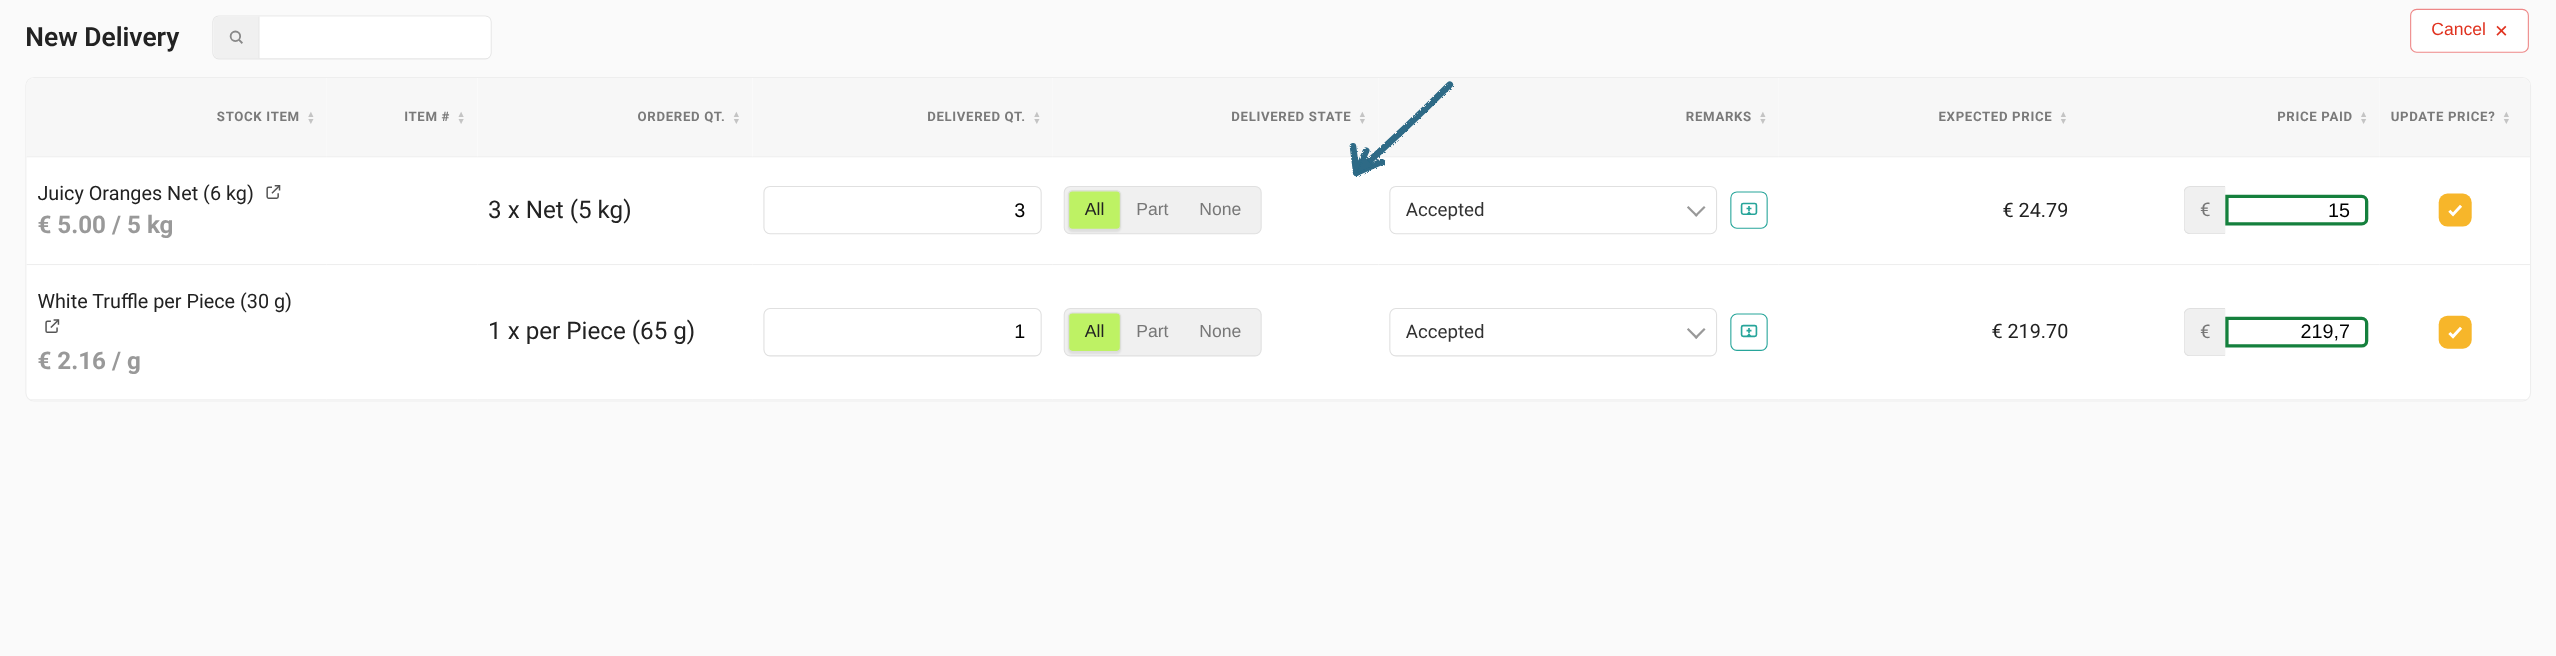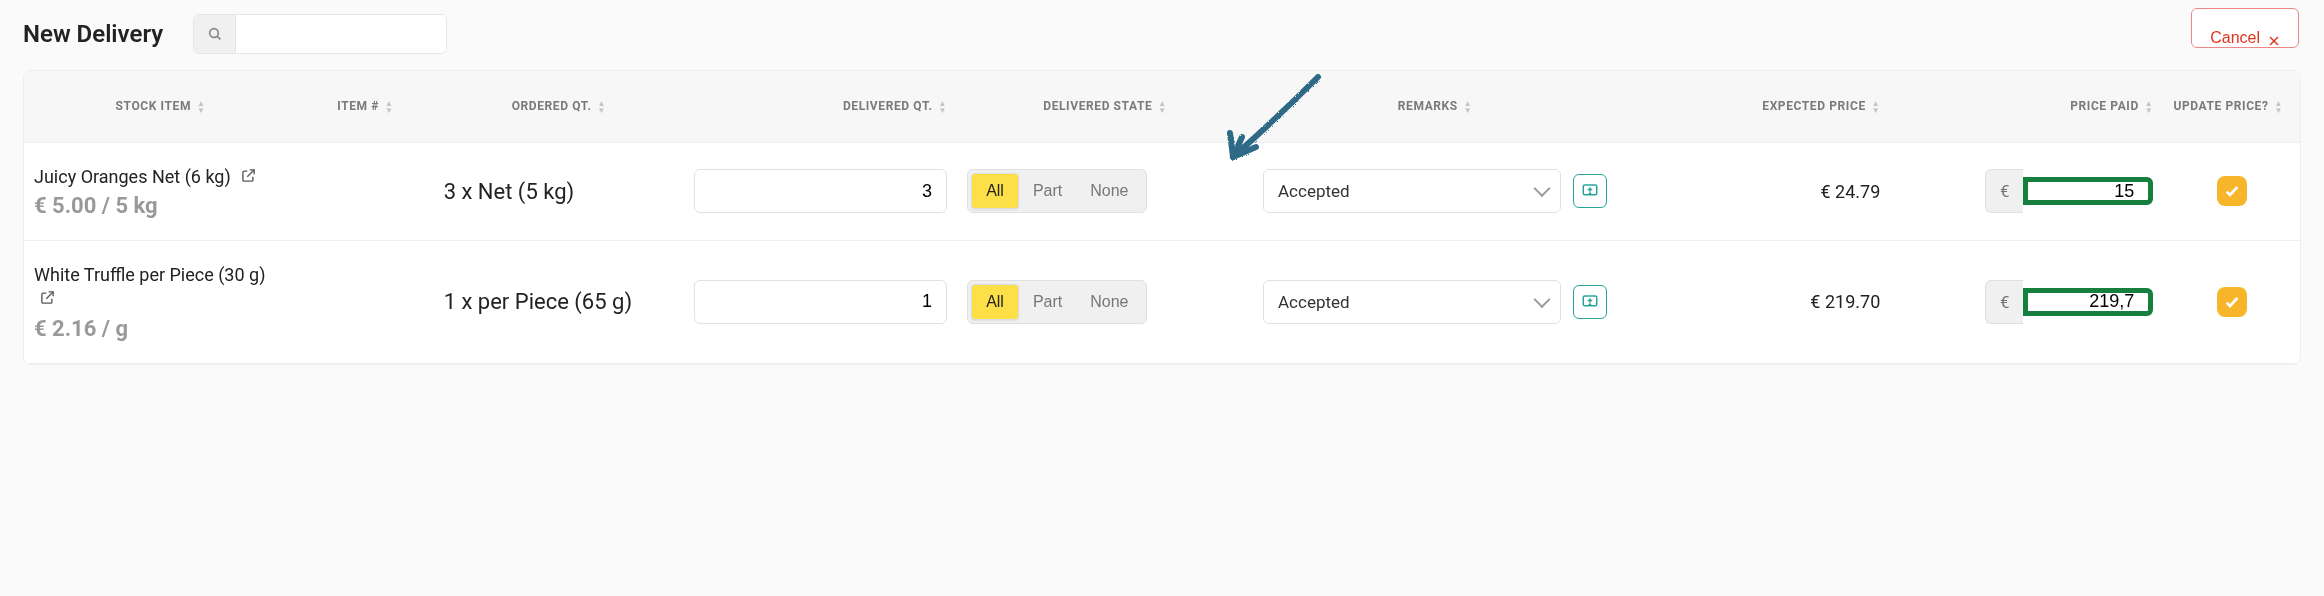--- a/index.html
+++ b/index.html
@@ -57,21 +57,21 @@
     top: 0;
     height: 40px;
     padding: 0 18px;
     border: 1px solid #e88;
     background: #fff;
     color: #e03320;
     border-radius: 6px;
     font-size: 16px;
     font-weight: 500;
     display: flex;
-    align-items: flex-end;
+    align-items: center;
     gap: 8px;
     cursor: pointer;
   }
 
   .table-card {
     border: 1px solid #eee;
     border-radius: 8px;
     background: #fff;
     overflow: hidden;
   }
@@ -81,21 +81,21 @@
     table-layout: fixed;
   }
   thead th {
     background: #f7f7f7;
     color: #7a7a7a;
     font-size: 12px;
     font-weight: 700;
     letter-spacing: 0.6px;
     text-transform: uppercase;
     padding: 28px 10px;
-    text-align: center;
+    text-align: right;
     position: relative;
     border-bottom: 1px solid #eee;
   }
   thead th.right { text-align: right; }
   thead th.center { text-align: left; }
   .sort-icon {
     display: inline-flex;
     flex-direction: column;
     margin-left: 6px;
     line-height: 0;
@@ -154,21 +154,21 @@
   .seg-btn {
     border: none;
     background: transparent;
     padding: 8px 14px;
     font-size: 16px;
     color: #777;
     cursor: pointer;
     border-radius: 4px;
   }
   .seg-btn.active {
-    background: #fde047;
+    background: #bef264;
     color: #222;
     box-shadow: 0 1px 2px rgba(0,0,0,0.08);
     border: 1px solid #ddd;
   }
 
   .remarks-wrap {
     display: flex;
     align-items: center;
     gap: 12px;
   }
@@ -229,21 +229,21 @@
     border-radius: 6px 0 0 6px;
     display: flex;
     align-items: center;
     justify-content: center;
     color: #777;
     font-size: 17px;
   }
   .price-paid-input {
     width: 130px;
     height: 28px;
-    border: 5px solid #15803d;
+    border: 3px solid #15803d;
     border-radius: 0 6px 6px 0;
     text-align: right;
     padding: 0 14px;
     font-size: 18px;
     outline: none;
   }
 
   .check-toggle {
     width: 30px;
     height: 30px;

